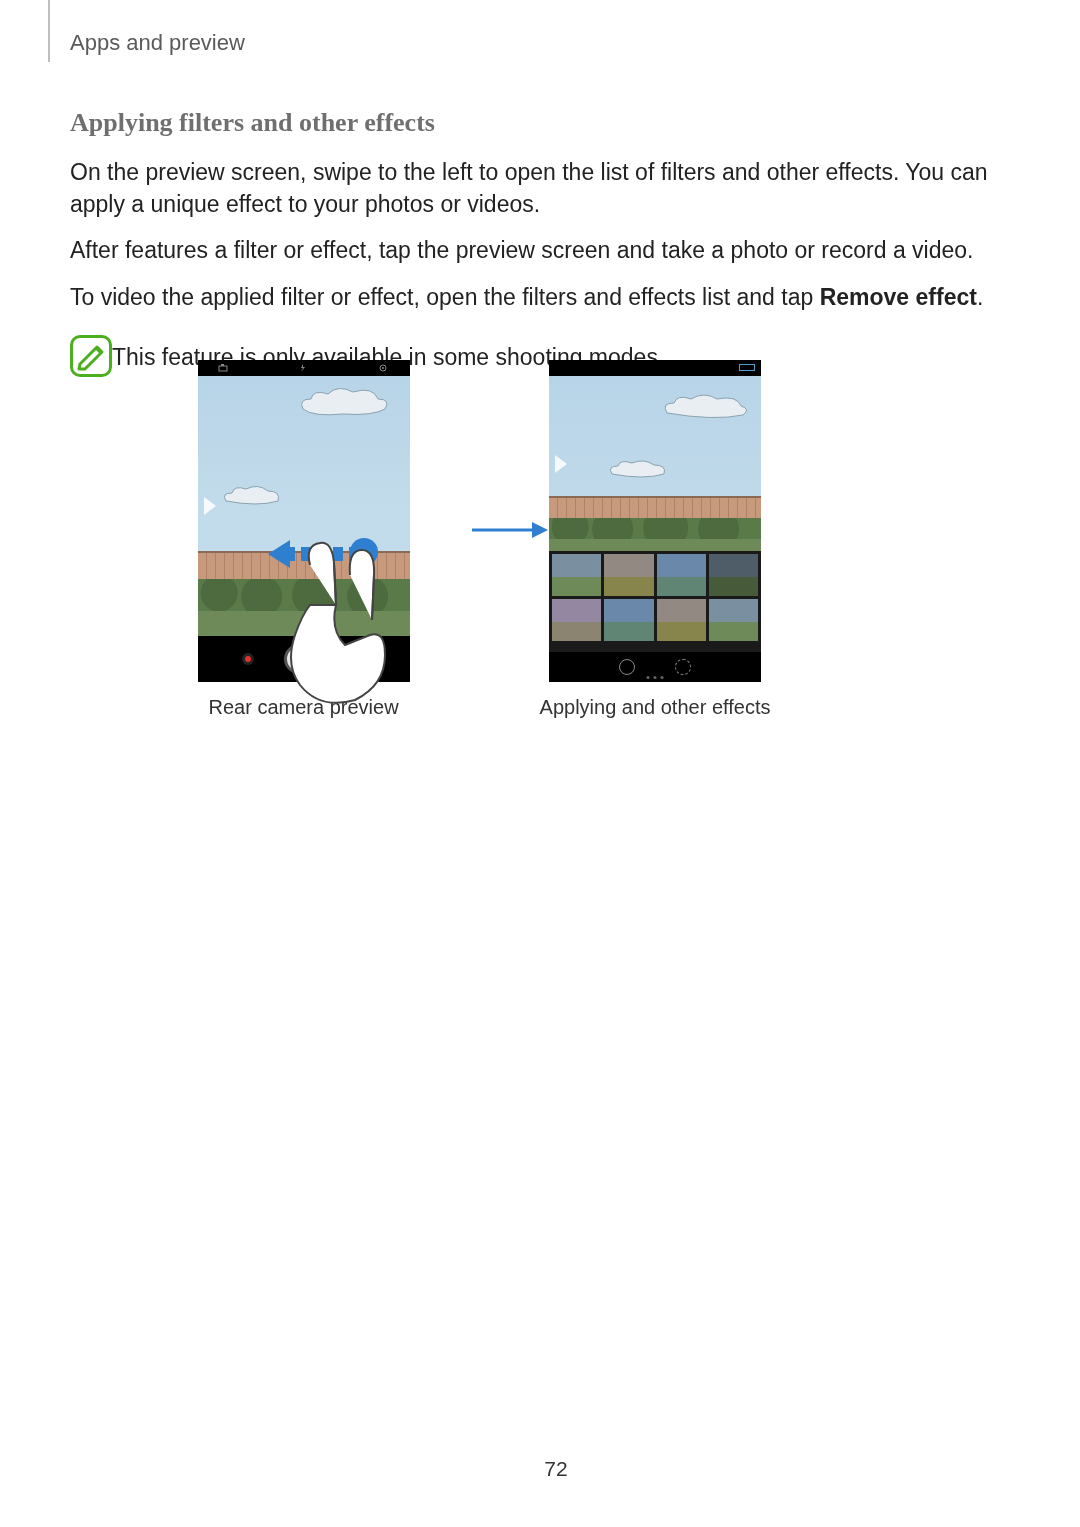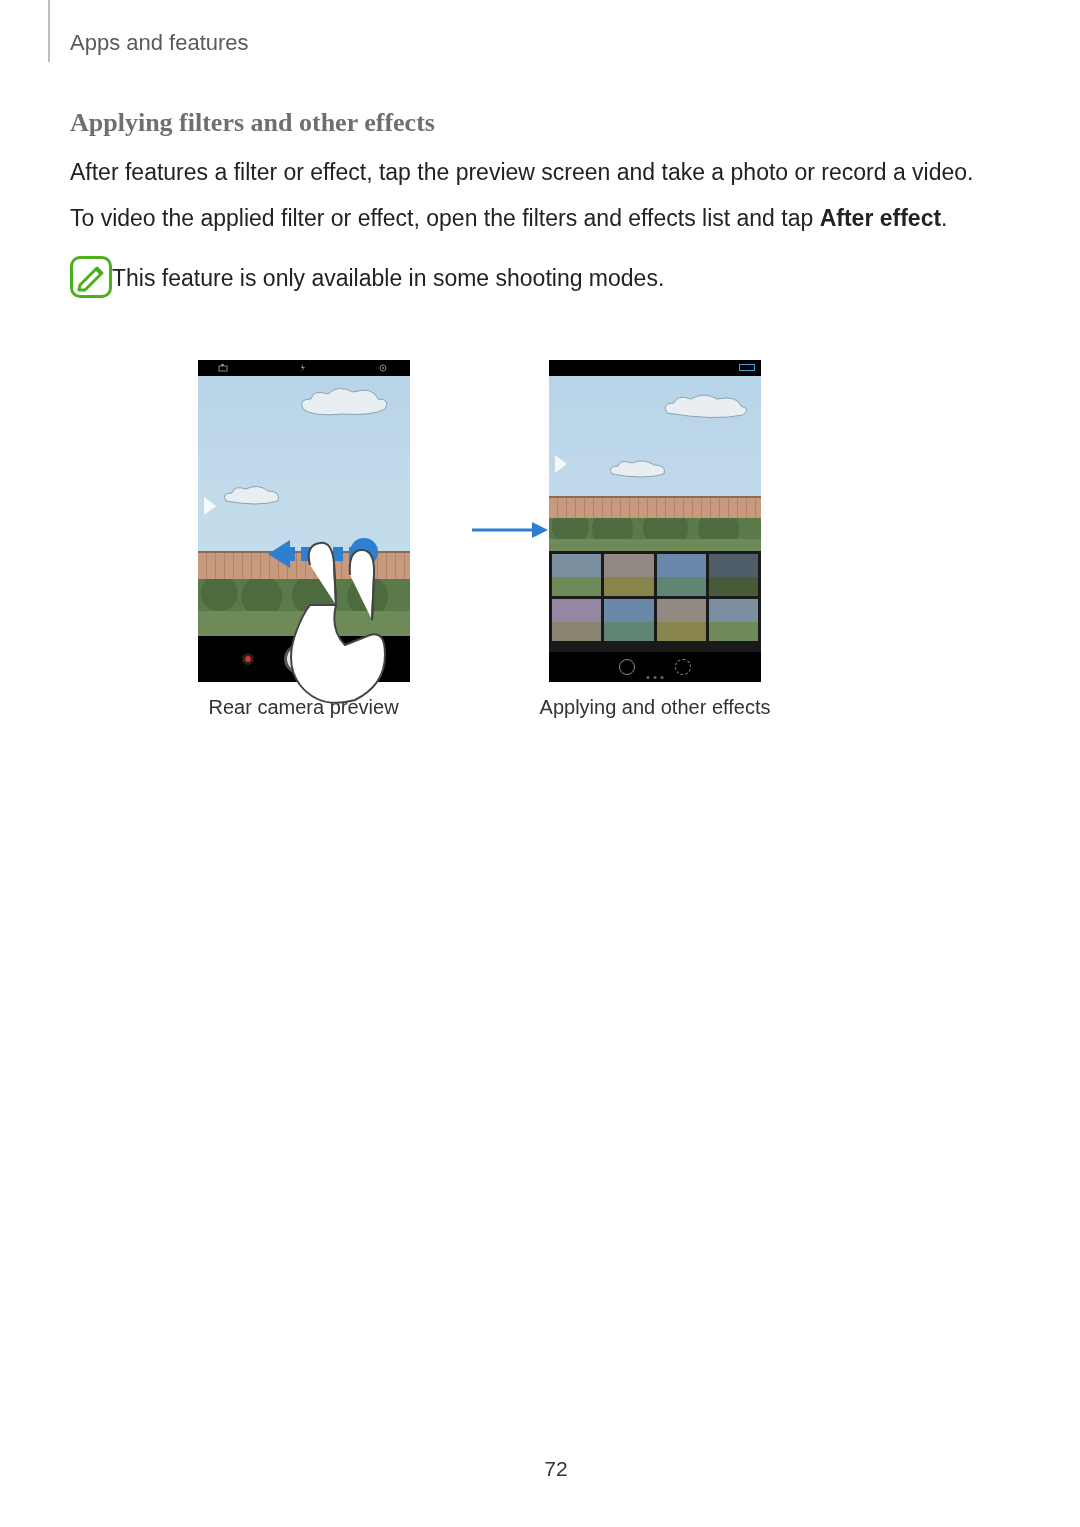--- a/index.html
+++ b/index.html
@@ -271,28 +271,29 @@
   .mini-dots {
     position:absolute; bottom:3px; left:50%; transform:translateX(-50%);
     display:flex; gap:4px;
   }
   .mini-dots span { width:3px;height:3px;background:#666;border-radius:50%;}
 </style>
 </head>
 <body>
 
 <div class="header-rule"></div>
-<div class="breadcrumb">Apps and features</div>
+<div class="breadcrumb">Apps and preview</div>
 
 <div class="content">
   <h2 class="section-heading">Applying filters and other effects</h2>
 
+  <p class="body-text">On the preview screen, swipe to the left to open the list of filters and other effects. You can apply a unique effect to your photos or videos.</p>
   <p class="body-text">After features a filter or effect, tap the preview screen and take a photo or record a video.</p>
   <p class="body-text">
-    <span>To video the applied filter or effect, open the filters and effects list and tap </span><strong>After effect</strong><span>.</span>
+    <span>To video the applied filter or effect, open the filters and effects list and tap </span><strong>Remove effect</strong><span>.</span>
   </p>
 
   <div class="note-row">
     <div class="note-icon">
       <svg viewBox="0 0 36 36">
         <path d="M7 26 L24 9 L29 14 L12 31 L6 31 Z" fill="none" stroke="#4caf1d" stroke-width="3" stroke-linejoin="round"></path>
         <path d="M23 10 L28 15" stroke="#4caf1d" stroke-width="3"></path>
       </svg>
     </div>
     <div class="note-text">This feature is only available in some shooting modes.</div>

